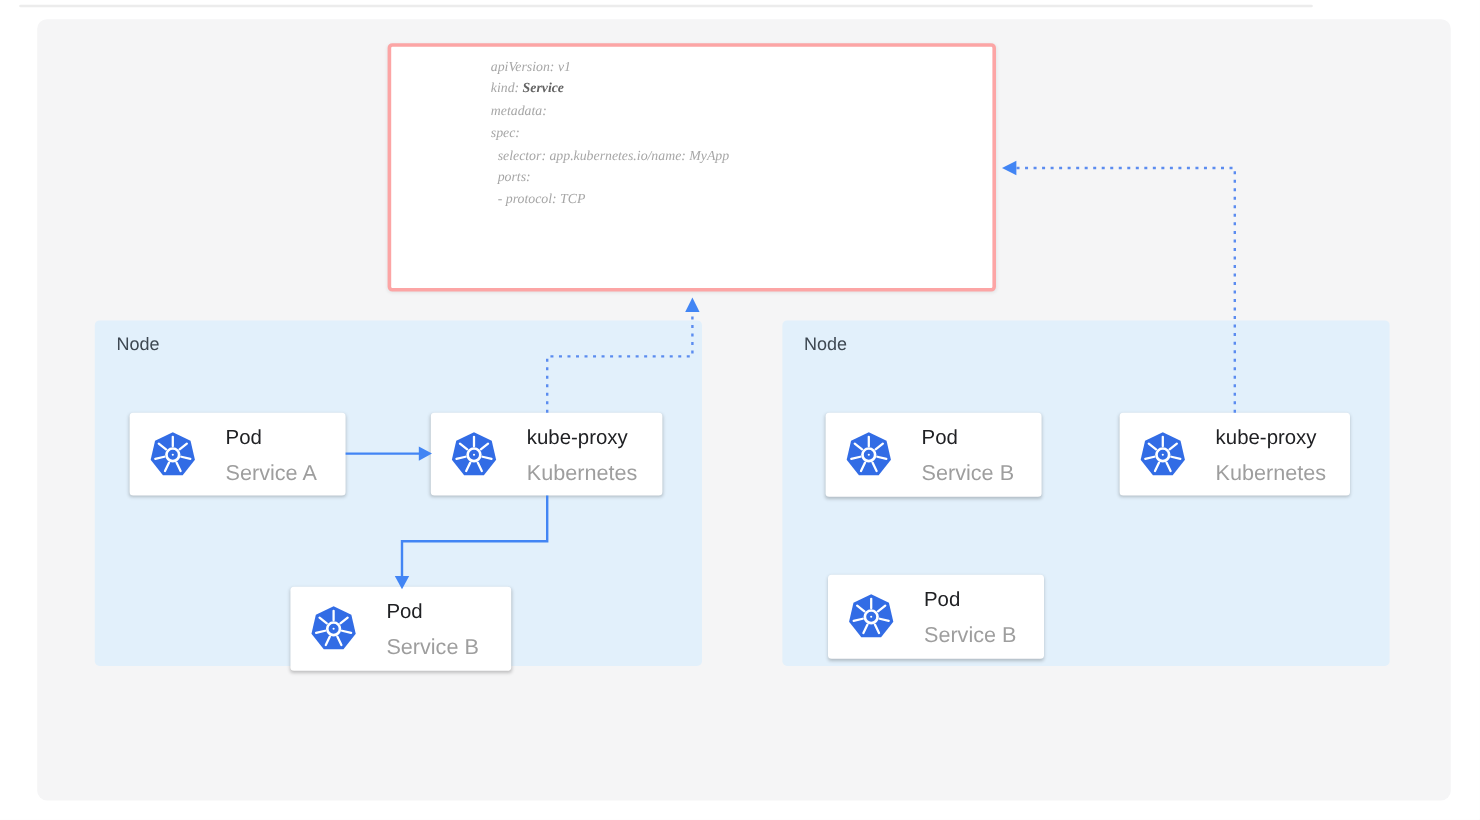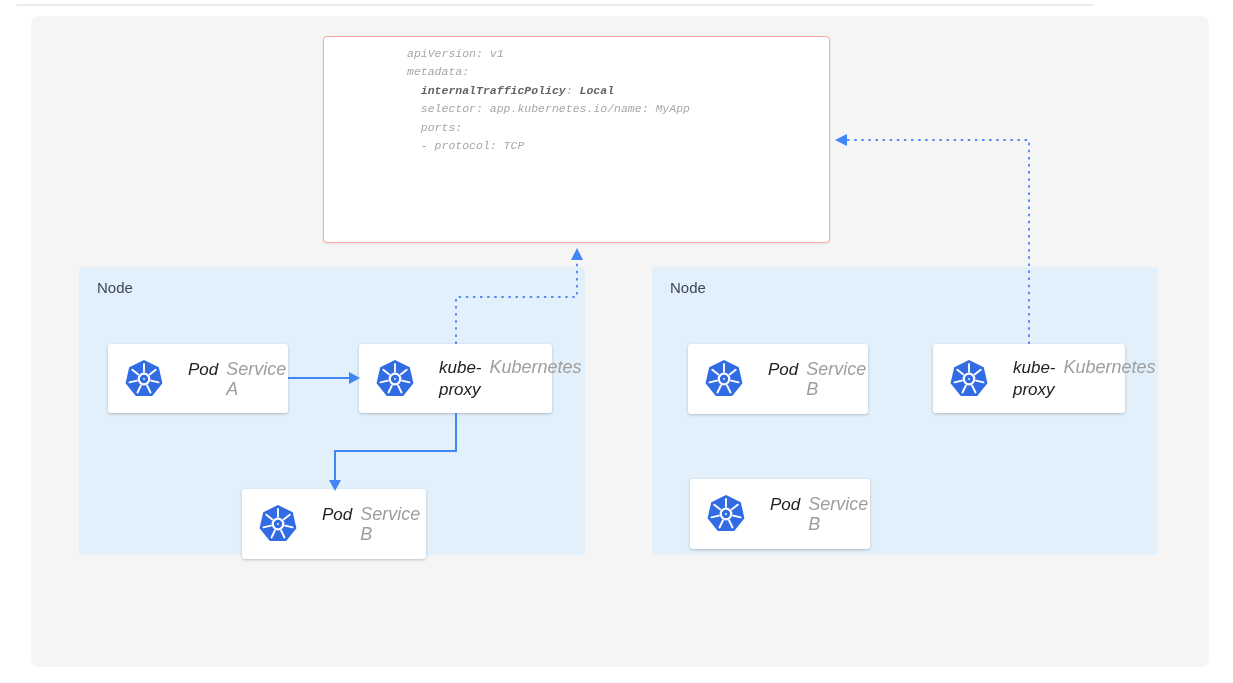--- a/index.html
+++ b/index.html
@@ -3,24 +3,24 @@
 <meta charset="utf-8">
 <style>
   html,body{margin:0;padding:0;background:#ffffff;}
   .canvas{position:relative;width:1233px;height:683px;background:#ffffff;overflow:hidden;
           font-family:"Liberation Sans",sans-serif;}
   .top-rule{position:absolute;left:16px;top:4px;width:1078px;height:2px;background:#ececec;border-radius:1px;}
   .panel{position:absolute;left:31px;top:16px;width:1178px;height:651px;background:#f5f5f6;border-radius:8px;}
 
   
   .code-card{position:absolute;left:323px;top:36px;width:507px;height:207px;box-sizing:border-box;
-             background:#ffffff;border:1px solid #fca5a5;border-radius:4px;
+             background:#ffffff;border:3px solid #fca5a5;border-radius:4px;
              box-shadow:0 1px 3px rgba(0,0,0,.07);
              padding:8px 8px 0 83px;
-             font-family:Liberation Mono, monospace;font-style:italic;
+             font-family:Liberation Serif, serif;font-style:italic;
              font-size:11.5px;line-height:18.4px;color:#a6a6a6;}
   .code-line{white-space:pre;}
   .code-card .b{font-weight:bold;color:#636363;}
 
   
   .node{position:absolute;width:506px;height:288px;background:#e2f0fb;border-radius:4px;}
   .node-left{left:79px;top:267px;}
   .node-right{left:652px;top:267px;}
   .node-label{position:absolute;left:18px;top:12px;font-size:15px;color:#3e4852;}
 
@@ -28,21 +28,21 @@
   .card{position:absolute;background:#ffffff;border-radius:3px;box-sizing:border-box;
         box-shadow:0 1px 3px rgba(0,0,0,.22);
         display:flex;align-items:center;padding-left:16px;gap:24px;}
   .card-pod-a   {left:29px; top:77px; width:180px;height:69px;}
   .card-kp-l    {left:280px;top:77px; width:193px;height:69px;}
   .card-pod-b-l {left:163px;top:222px;width:184px;height:70px;}
   .card-pod-b1-r{left:36px; top:77px; width:180px;height:70px;}
   .card-kp-r    {left:281px;top:77px; width:192px;height:69px;}
   .card-pod-b2-r{left:38px; top:212px;width:180px;height:70px;}
   .k8s-icon{width:40px;height:40px;flex:0 0 auto;}
-  .card-text{display:flex;flex-direction:row;gap:8px;font-style:italic;}
+  .card-text{display:flex;flex-direction:column;gap:8px;}
   .card-title{font-size:17px;line-height:22px;color:#202124;}
   .card-subtitle{font-size:18px;line-height:20px;color:#9e9e9e;}
 
   
   .arrows{position:absolute;left:0;top:0;pointer-events:none;}
   .hidden-defs{position:absolute;width:0;height:0;overflow:hidden;}
 </style>
 </head>
 <body>
 
@@ -65,22 +65,23 @@
   </defs>
 </svg>
 
 <div class="canvas">
 
   <div class="top-rule"></div>
   <div class="panel"></div>
 
   <div class="code-card">
     <div class="code-line"><span>apiVersion: v1</span></div>
+    <div class="code-line"><span>kind: </span><span class="b">Service</span></div>
     <div class="code-line"><span>metadata:</span></div>
-    <div class="code-line"><span>  </span><span class="b">internalTrafficPolicy</span><span>: </span><span class="b">Local</span></div>
+    <div class="code-line"><span>spec:</span></div>
     <div class="code-line"><span>  selector: app.kubernetes.io/name: MyApp</span></div>
     <div class="code-line"><span>  ports:</span></div>
     <div class="code-line"><span>  - protocol: TCP</span></div>
   </div>
 
   <div class="node node-left">
     <div class="node-label">Node</div>
 
     <div class="card card-pod-a">
       <svg class="k8s-icon">

